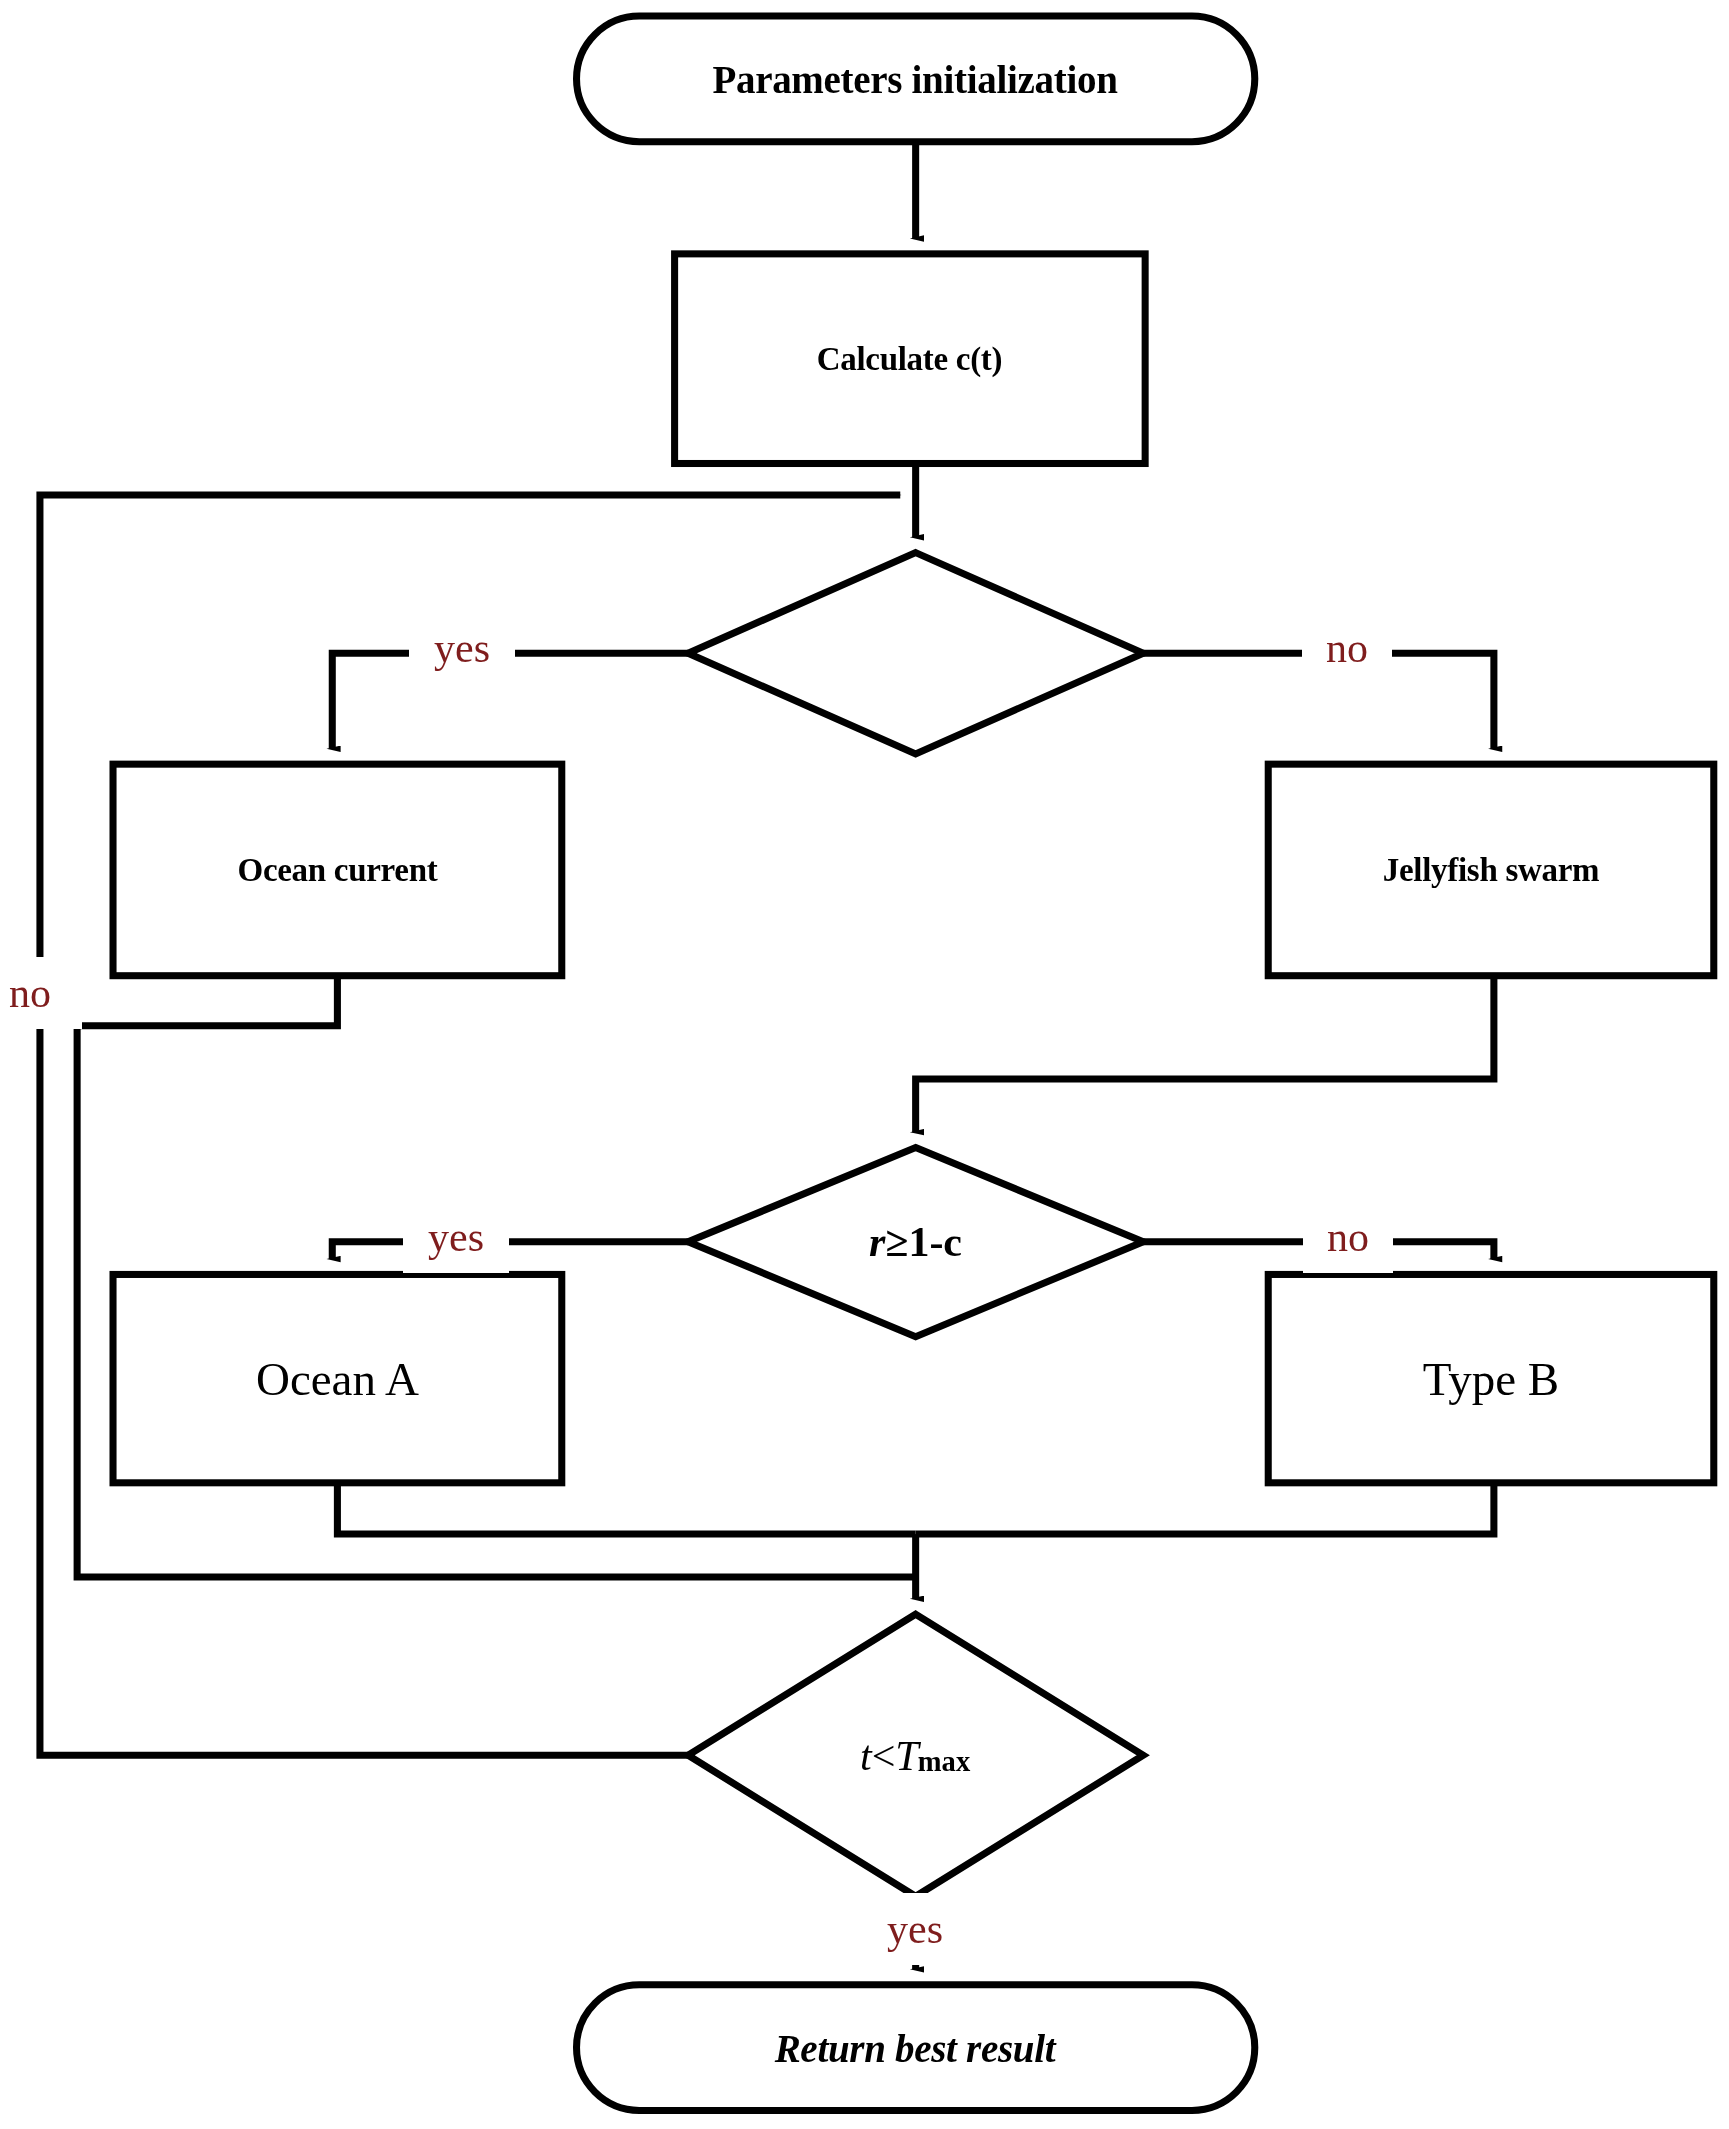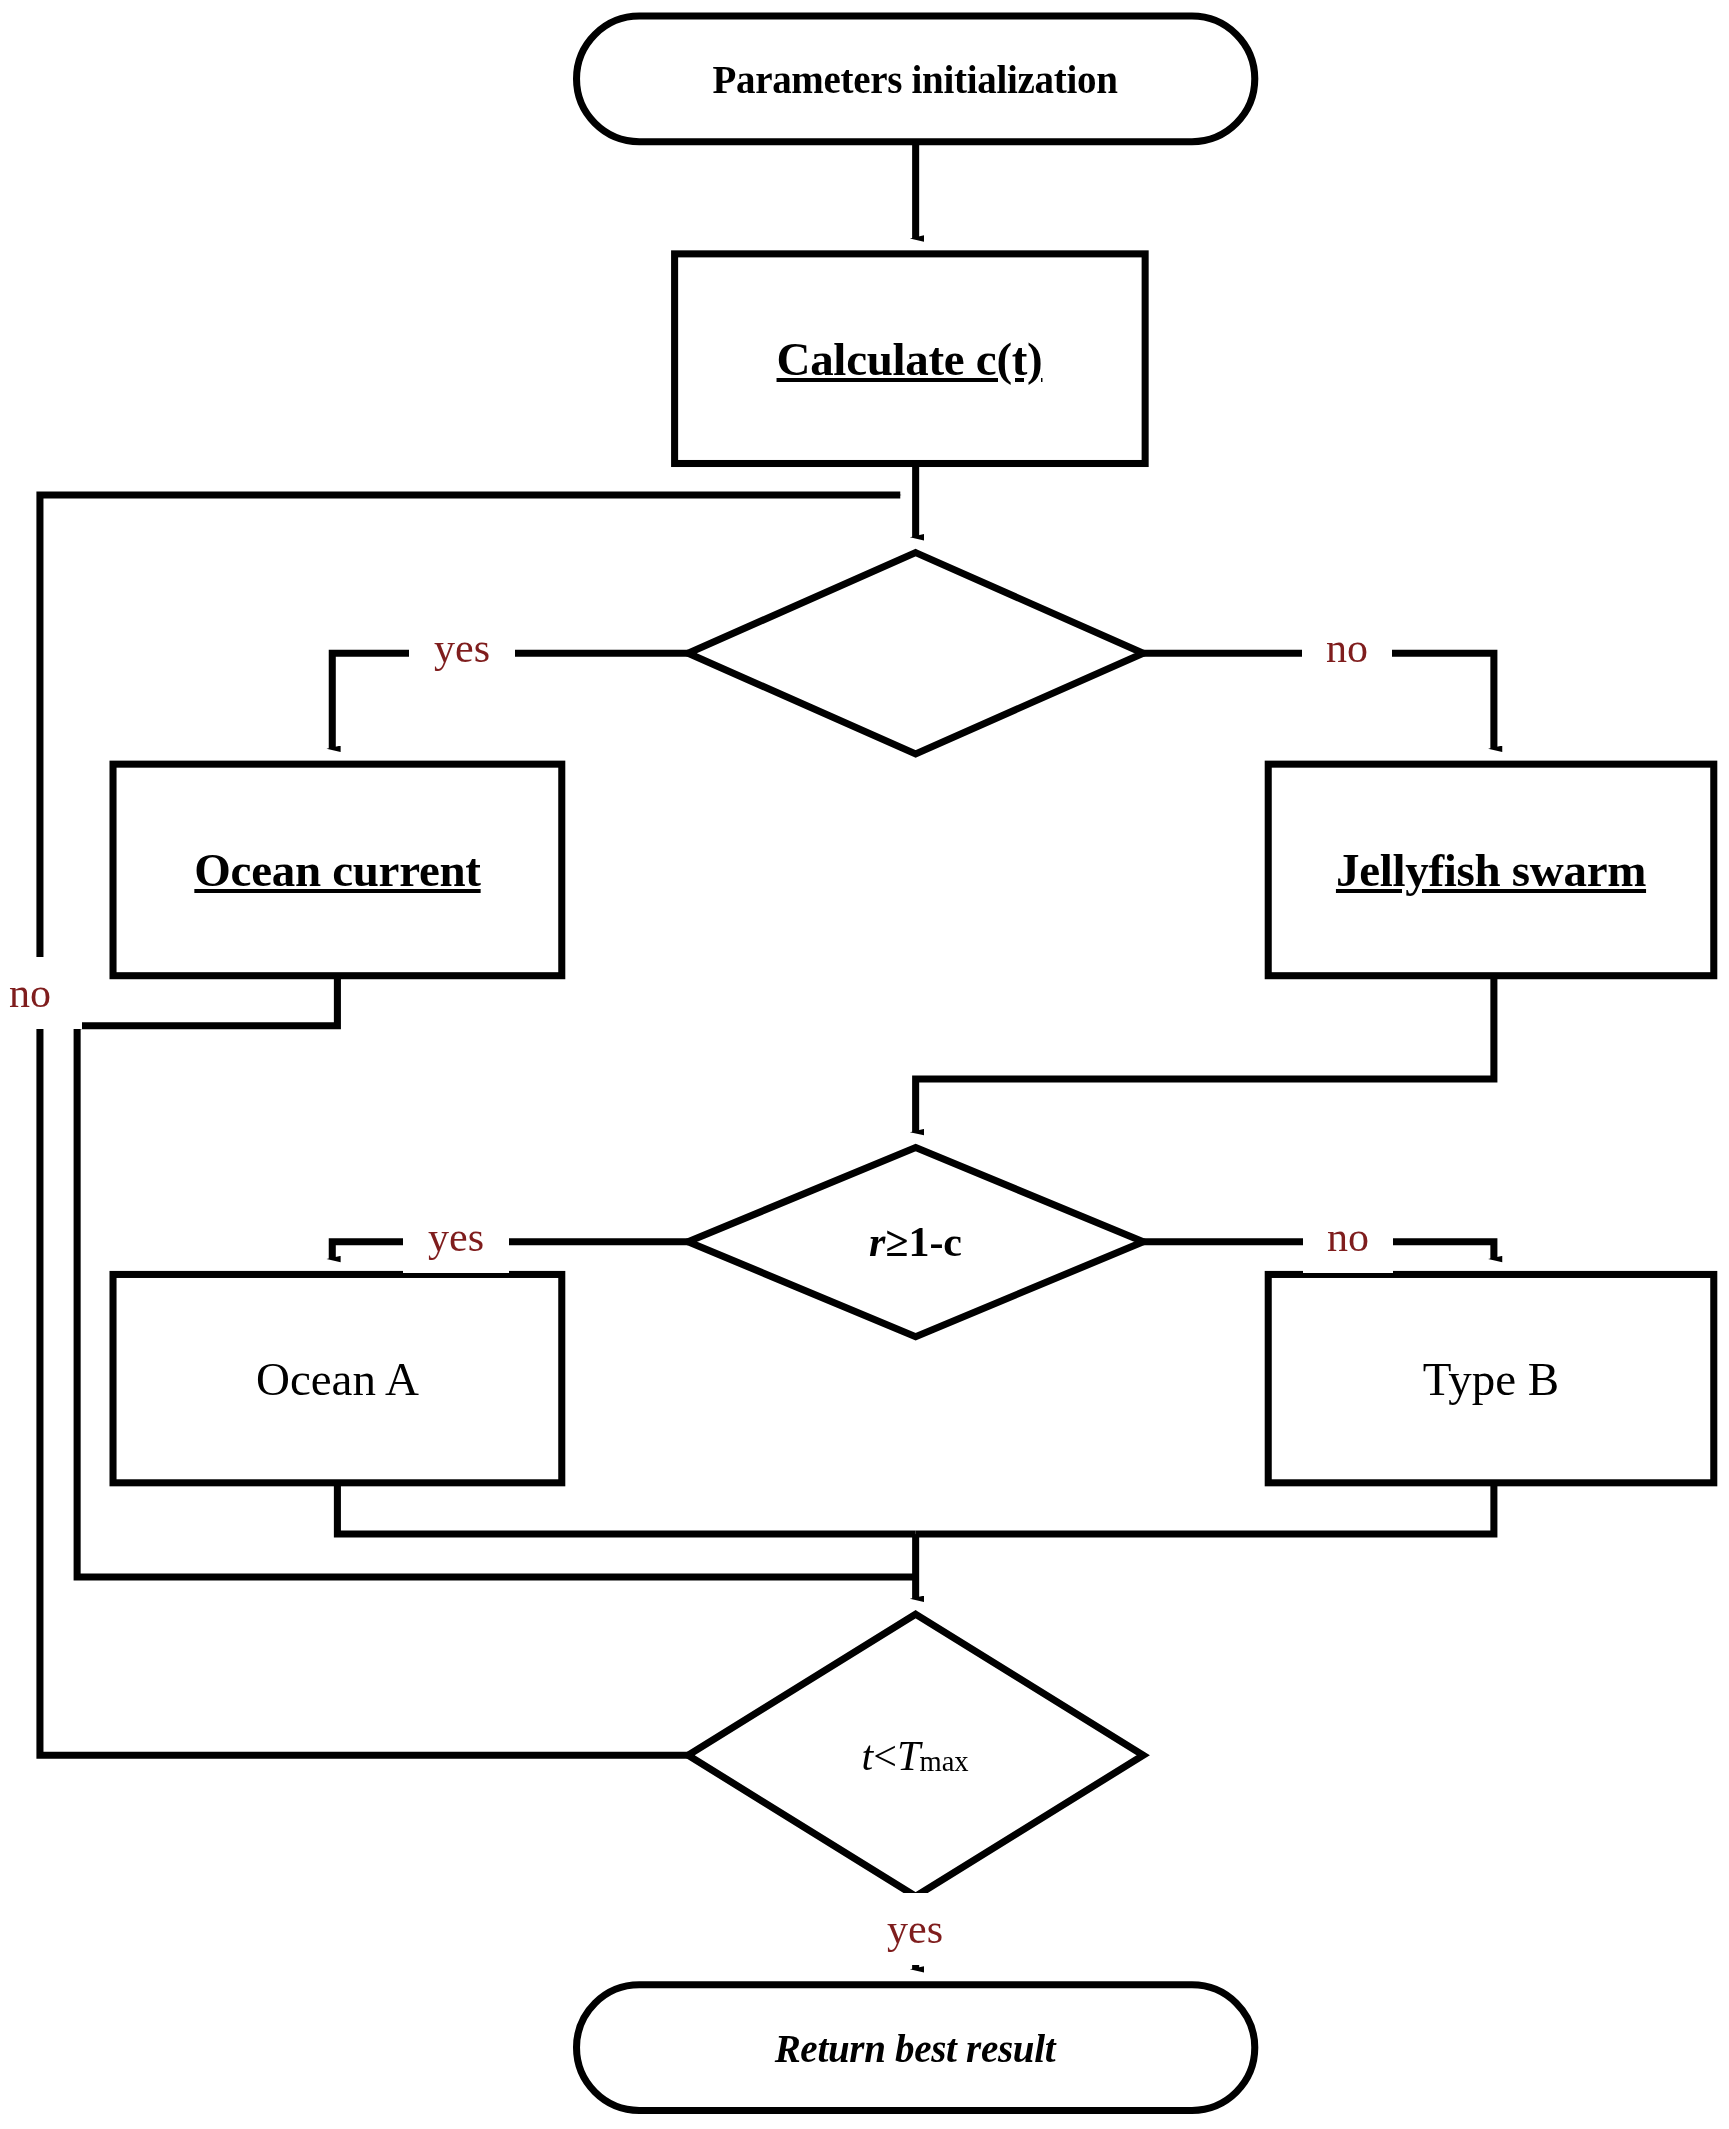--- a/index.html
+++ b/index.html
@@ -34,43 +34,42 @@
     pointer-events: none;
     white-space: nowrap;
   }
   .t-terminator {
     font-weight: bold;
     font-size: 39px;
     letter-spacing: -0.3px;
   }
   .t-process-bold {
     font-weight: bold;
-    font-size: 47px;
+    font-size: 33px;
     letter-spacing: -0.3px;
-    text-decoration: underline;
   }
   .t-process-plain {
     font-weight: normal;
     font-size: 47px;
   }
   .t-decision {
     font-weight: bold;
     font-size: 42px;
   }
   .t-edge-label {
     font-weight: normal;
     font-size: 42px;
   }
   .ital { font-style: italic; font-weight: bold; }
   .ital-plain { font-style: italic; font-weight: normal; }
   .sub {
     font-size: 0.68em;
     vertical-align: sub;
     font-style: normal;
-    font-weight: normal;
+    font-weight: bold;
     position: relative;
     top: 0.22em;
     left: -0.03em;
   }
   .lbl-box {
     position: absolute;
     display: flex;
     align-items: center;
     justify-content: center;
     background: #ffffff;

